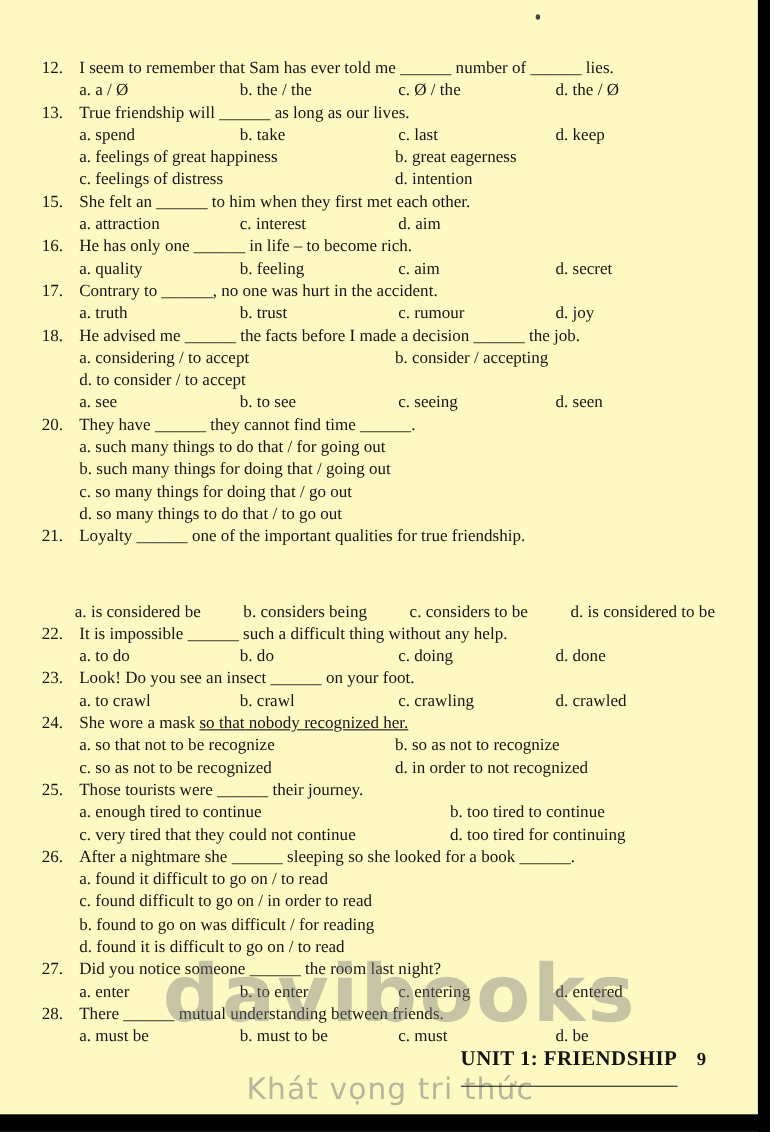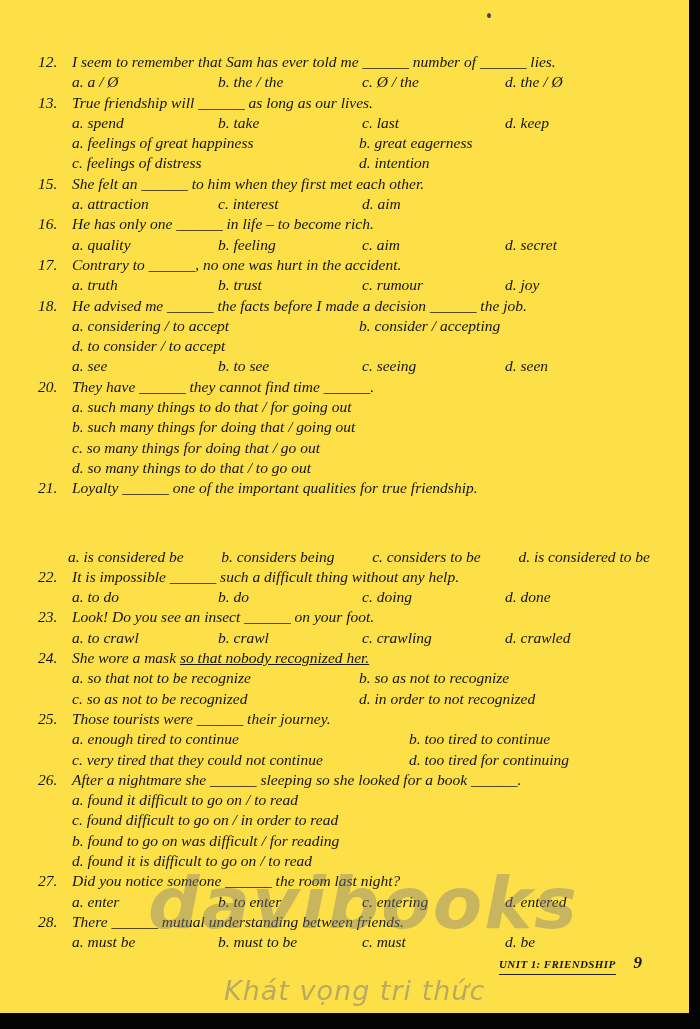--- a/index.html
+++ b/index.html
@@ -1,38 +1,38 @@
 <!DOCTYPE html>
 <html><head>
 <meta charset="utf-8">
 <style>
   html, body { margin:0; padding:0; background:#ffffff; }
   .page {
     position:relative; width:700px; height:1029px; overflow:hidden;
-    background:#fde047; color:#141414;
+    background:#fef9c3; color:#141414;
     font-family:"Liberation Serif","DejaVu Serif",serif;
-    font-size:15.5px; line-height:20.3px;font-style:italic;
+    font-size:15.5px; line-height:20.3px;
   }
   .content { position:absolute; top:52px; left:38px; right:48px; }
   .q-line { display:flex; }
   .q-num { flex:none; width:34px; }
   .q-text { flex:1; }
   .u { text-decoration:underline; }
   .opts { margin-left:34px; }
   .opts.row { display:grid; grid-template-columns:146px 144px 143px auto; }
   .opts.grid2 { display:grid; grid-template-columns:287px auto; }
   .opts.grid2.wide { grid-template-columns:337px auto; }
   .opts.stack .opt { display:block; }
   .opts.spread { display:flex; justify-content:space-between; margin-left:30px; padding-right:2px;margin-top:48px; }
   .footer {
     position:absolute; top:953px; right:58px; white-space:nowrap;
   }
   .footer .unit {
-    font-weight:bold; font-size:11px; letter-spacing:0.4px;
-    border-bottom:1.5px solid #222; padding-bottom:4px;
+    font-weight:bold; font-size:19px; letter-spacing:0.4px;
+    border-bottom:1.5px solid #222; padding-bottom:14px;
   }
   .footer .pnum { font-weight:bold; font-size:17px; margin-left:14px; }
   .wm-brand {
     position:absolute; left:148px; top:893px;
     font-family:"DejaVu Sans",sans-serif; font-weight:bold;
     font-size:72px; color:rgba(125,125,125,0.42); letter-spacing:2px;
     pointer-events:none;
   }
   .wm-tagline {
     position:absolute; left:224px; top:981px;

